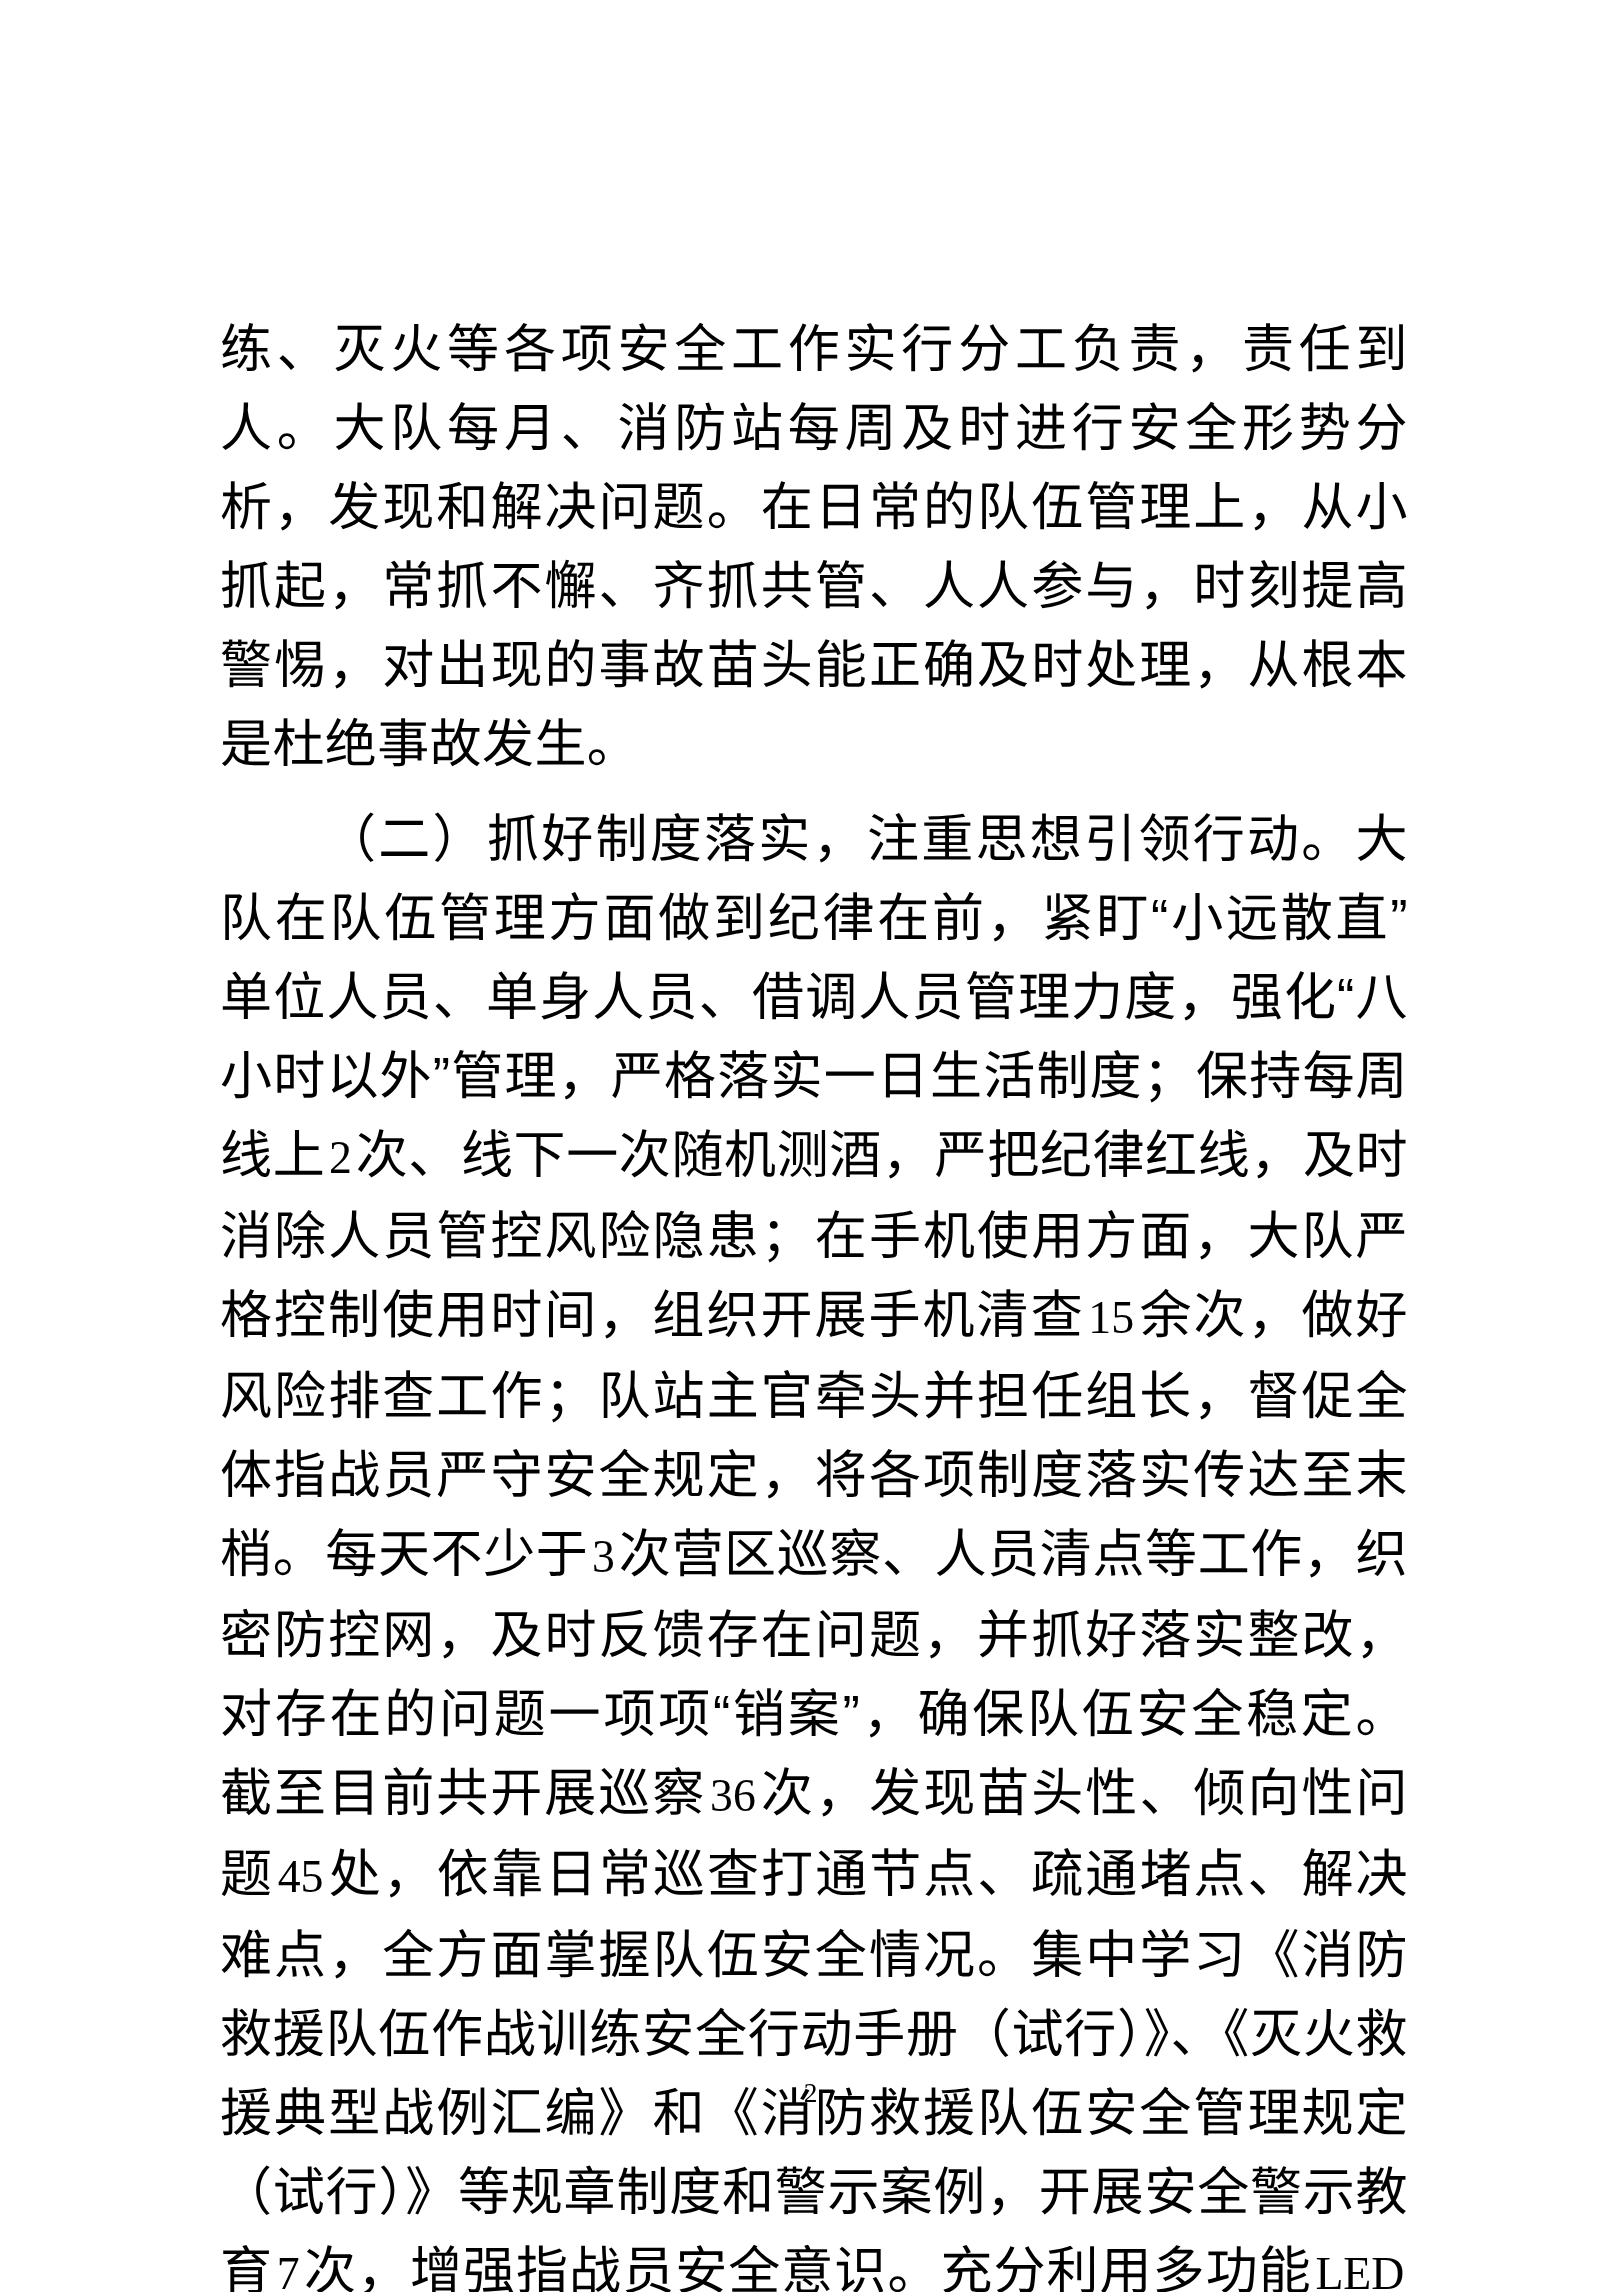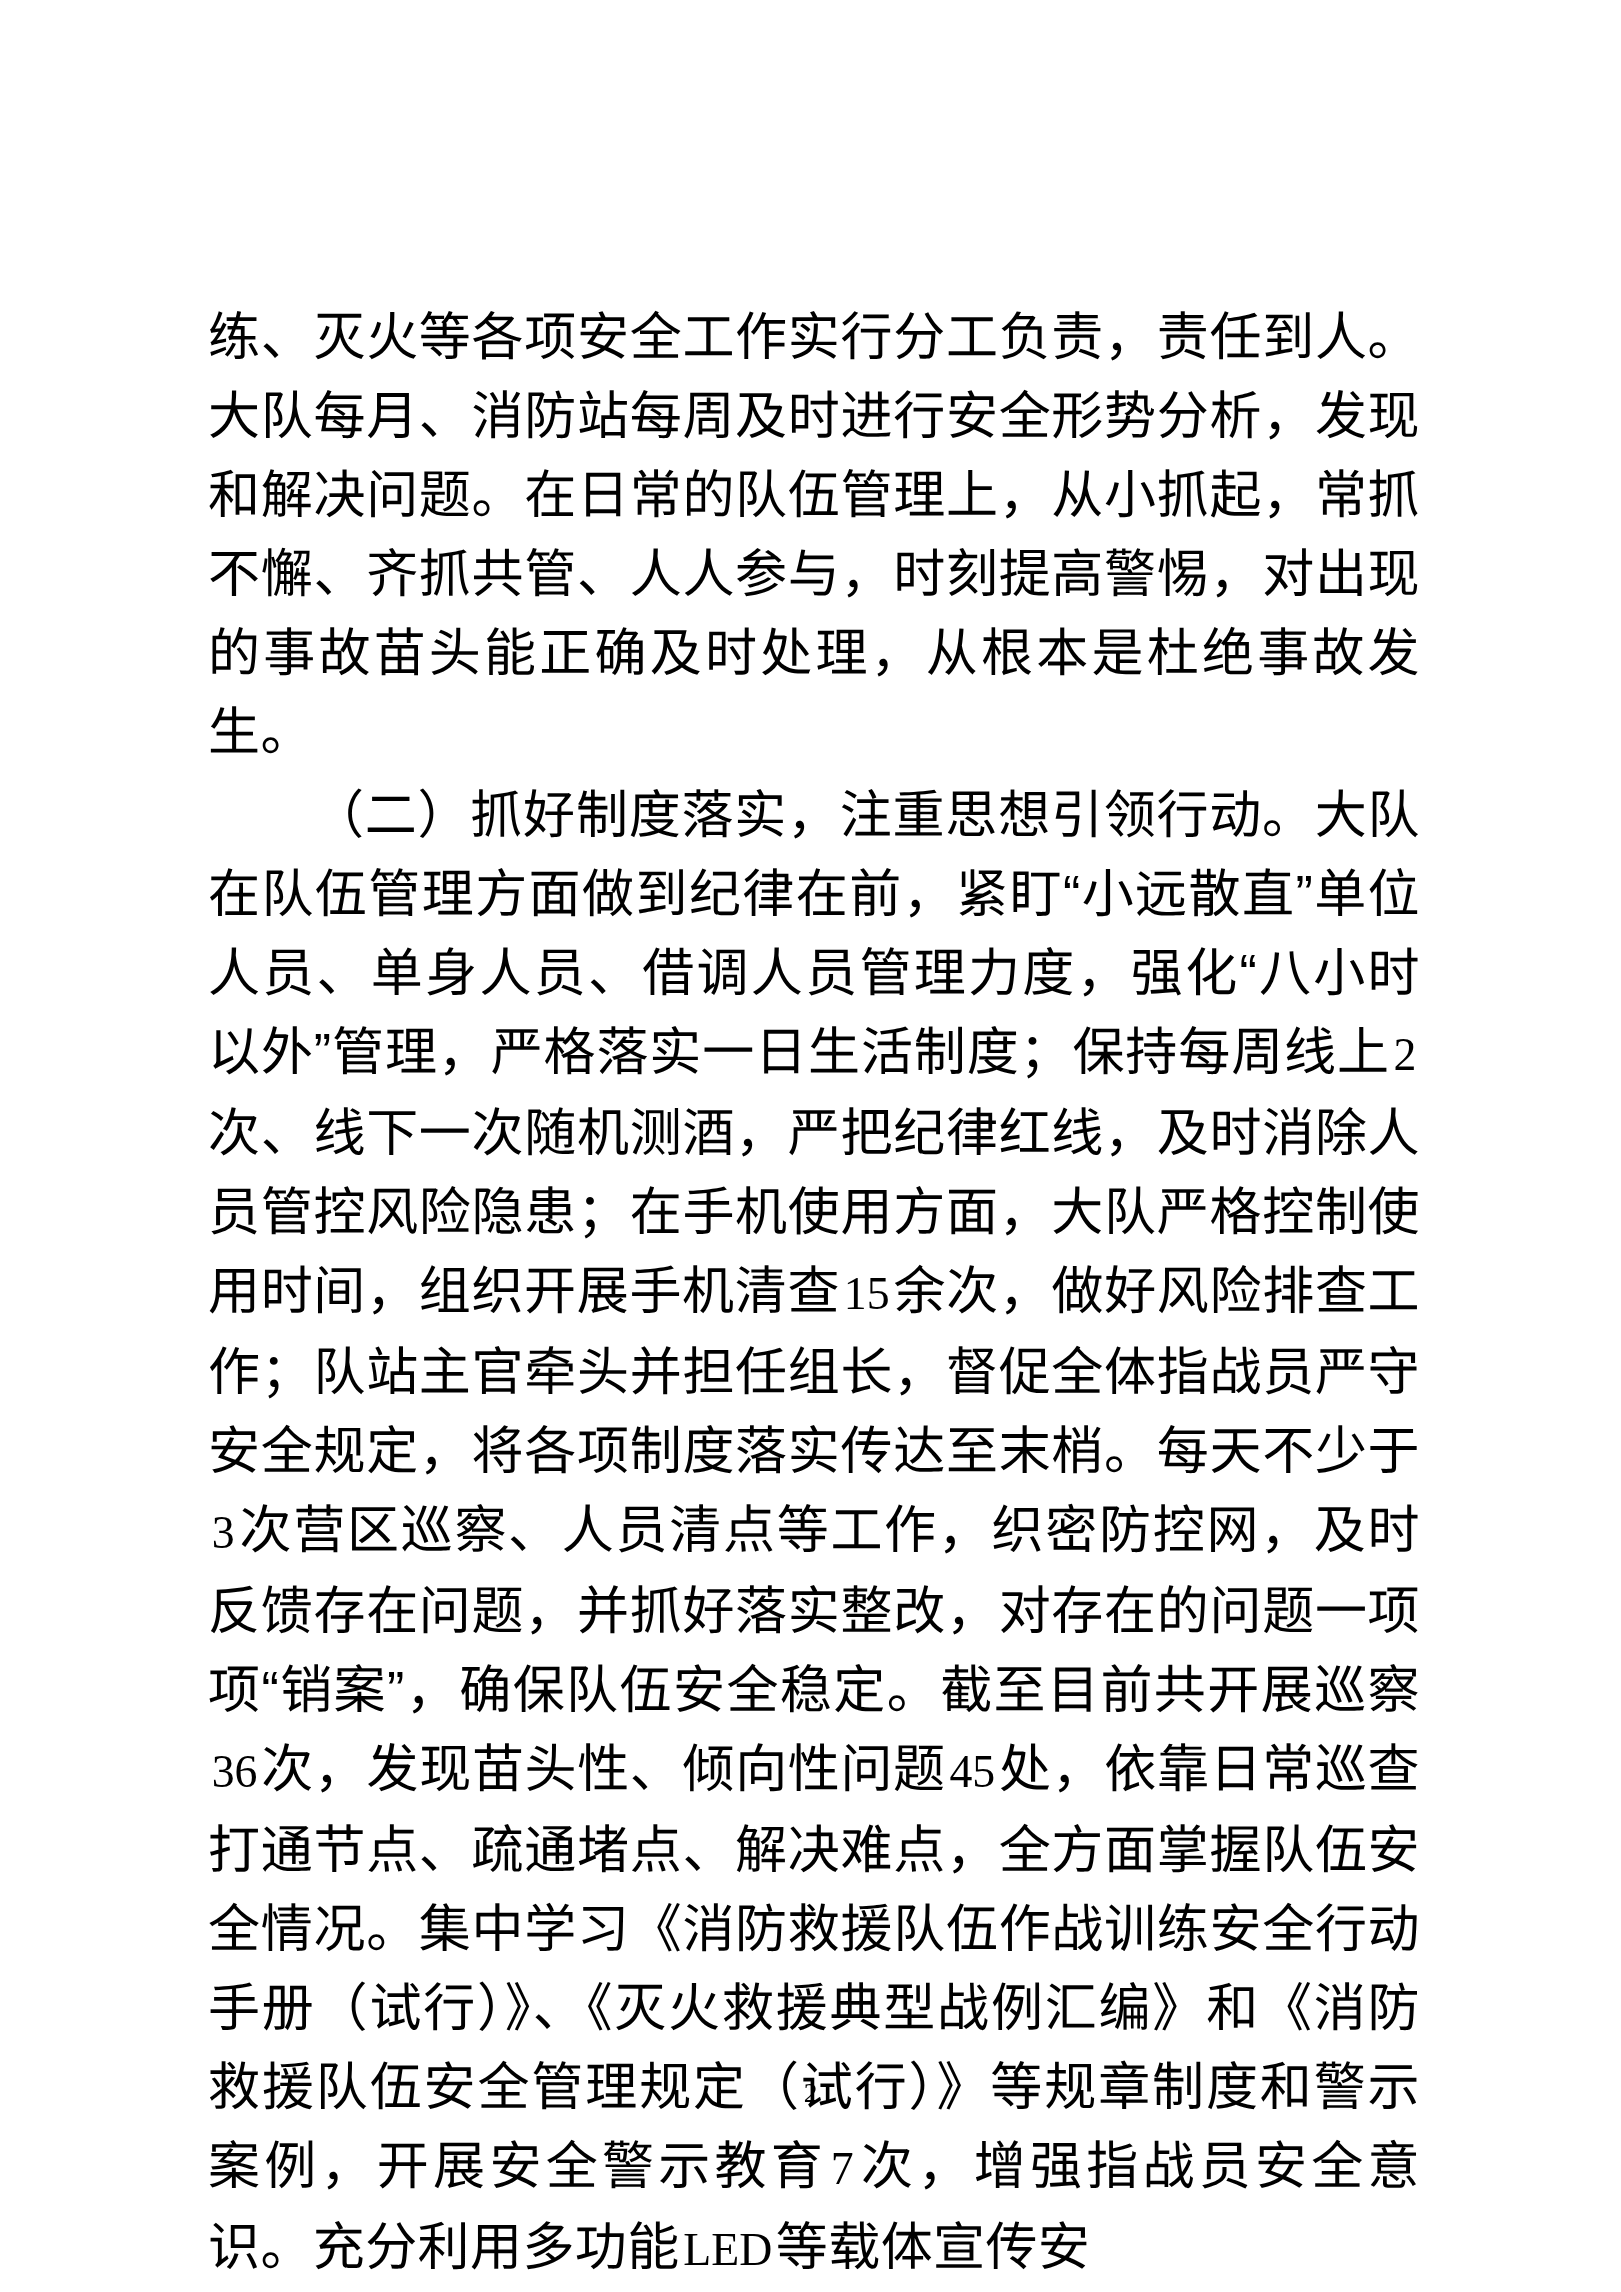--- a/index.html
+++ b/index.html
@@ -20,21 +20,21 @@
     overflow: hidden;
     box-sizing: border-box;
   }
   .doc-body {
     position: absolute;
     left: 204px;
     top: 294px;
     width: 1220px;
   }
   .para {
-    margin: 4px;
+    margin: 16px;
     color: #000000;
     font-size: 52px;
     line-height: 79px;
     letter-spacing: 0.4px;
     text-align: justify;
     text-justify: inter-ideograph;
     font-family: "Liberation Sans", "DejaVu Sans", sans-serif;
     font-weight: 400;
   }
   .para.indent {

